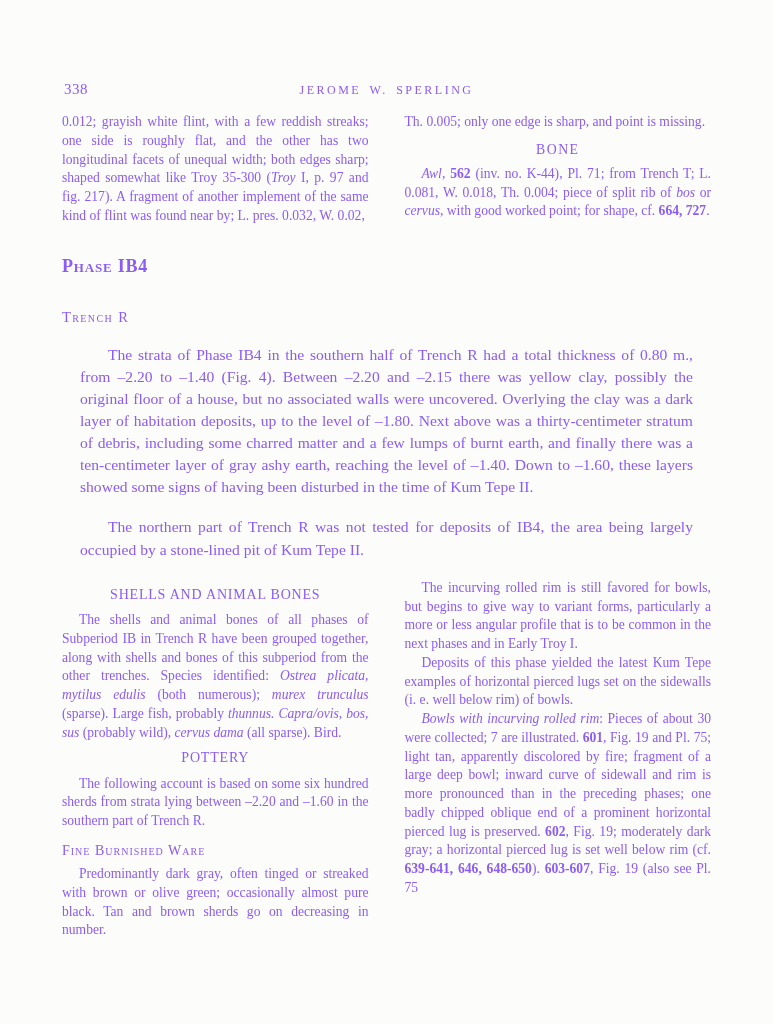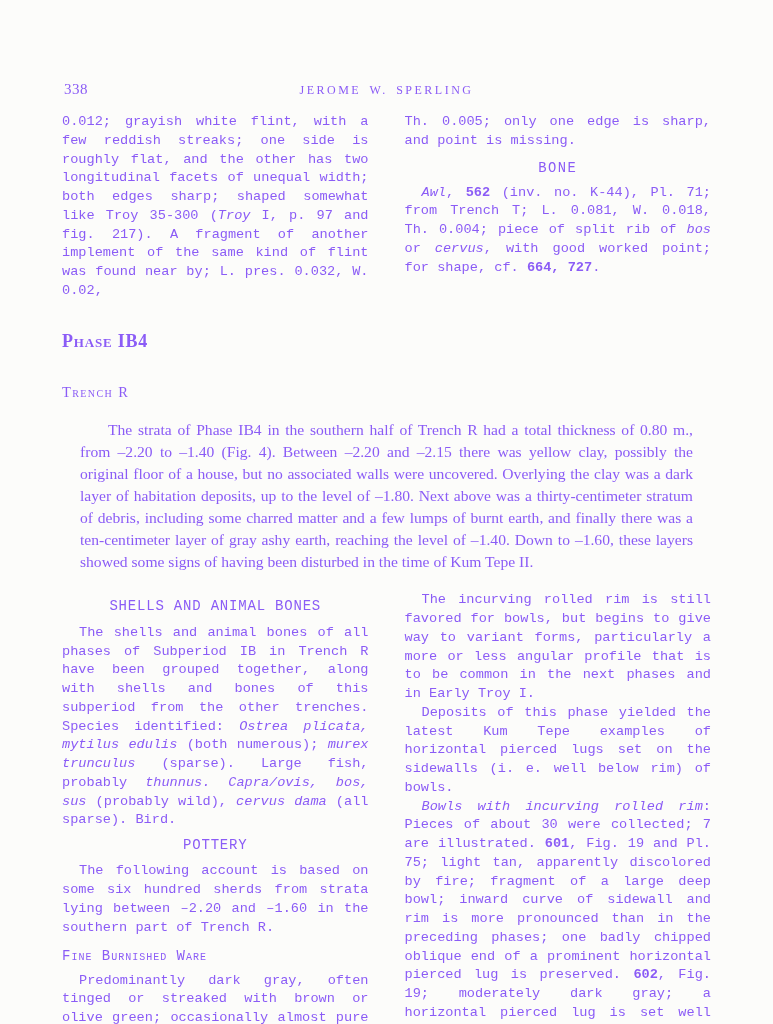--- a/index.html
+++ b/index.html
@@ -53,21 +53,20 @@
     margin: 0;
   }
   .indent {
     text-indent: 17px;
   }
   
   .two-col {
     display: flex;
     gap: 36px;
     margin-top: 15px;
-    font-family: Liberation Mono, monospace;
   }
   .two-col .col {
     flex: 1 1 0;
     min-width: 0;
   }
   .minor-heading {
     text-align: center;
     font-size: 13.8px;
     letter-spacing: 1.5px;
     margin: 8px 0 6px 0;
@@ -137,20 +136,21 @@
       <div class="minor-heading">BONE</div>
       <p class="indent"><span style="font-style: italic;">Awl</span><span>, </span><span style="font-weight: bold;">562</span><span> (inv. no. K-44), Pl. 71; from Trench T; L. 0.081, W. 0.018, Th. 0.004; piece of split rib of </span><span style="font-style: italic;">bos</span><span> or </span><span style="font-style: italic;">cervus</span><span>, with good worked point; for shape, cf. </span><span style="font-weight: bold;">664, 727</span><span>.</span></p>
     </div>
   </div>
 
   <div class="phase-heading">Phase IB4</div>
   <div class="trench-heading">Trench R</div>
 
   <div class="main-text">
     <p>The strata of Phase IB4 in the southern half of Trench R had a total thickness of 0.80 m., from –2.20 to –1.40 (Fig. 4).  Between –2.20 and –2.15 there was yellow clay, possibly the original floor of a house, but no associated walls were uncovered.  Overlying the clay was a dark layer of habitation deposits, up to the level of –1.80.  Next above was a thirty-centimeter stratum of debris, including some charred matter and a few lumps of burnt earth, and finally there was a ten-centimeter layer of gray ashy earth, reaching the level of –1.40.  Down to –1.60, these layers showed some signs of having been disturbed in the time of Kum Tepe II.</p>
+    <p>The northern part of Trench R was not tested for deposits of IB4, the area being largely occupied by a stone-lined pit of Kum Tepe II.</p>
   </div>
 
   <div class="two-col lower-cols col-text">
     <div class="col">
       <div class="section-heading">SHELLS AND ANIMAL BONES</div>
       <p class="indent"><span>The shells and animal bones of all phases of Subperiod IB in Trench R have been grouped together, along with shells and bones of this subperiod from the other trenches.  Species identified: </span><span style="font-style: italic;">Ostrea plicata, mytilus edulis</span><span> (both numerous); </span><span style="font-style: italic;">murex trunculus</span><span> (sparse).  Large fish, probably </span><span style="font-style: italic;">thunnus. Capra/ovis, bos, sus</span><span> (probably wild), </span><span style="font-style: italic;">cervus dama</span><span> (all sparse).  Bird.</span></p>
       <div class="section-heading">POTTERY</div>
       <p class="indent">The following account is based on some six hundred sherds from strata lying between –2.20 and –1.60 in the southern part of Trench R.</p>
       <div class="ware-heading">Fine Burnished Ware</div>
       <p class="indent">Predominantly dark gray, often tinged or streaked with brown or olive green; occasionally almost pure black.  Tan and brown sherds go on decreasing in number.</p>

